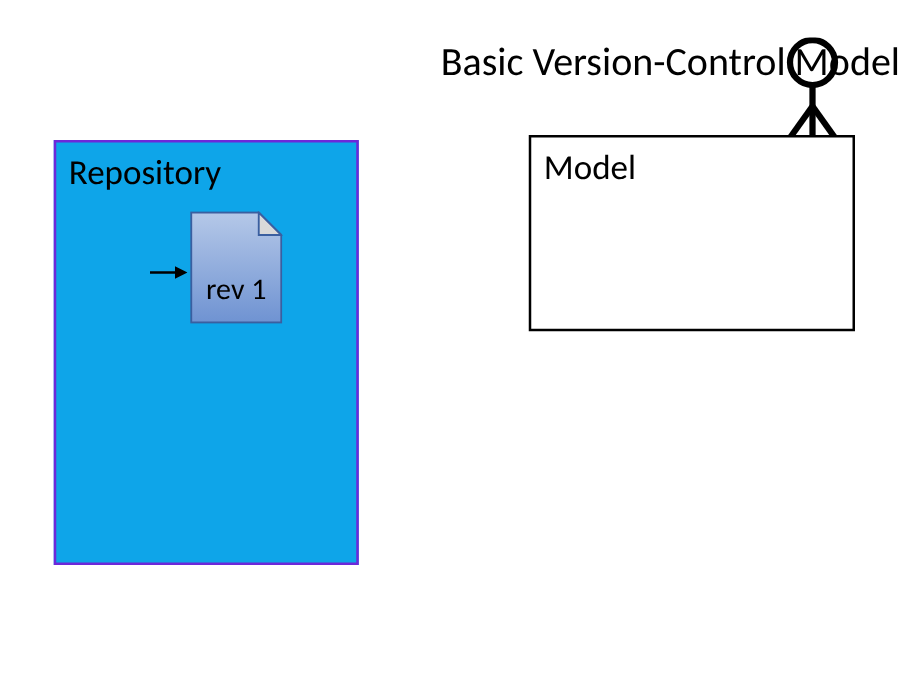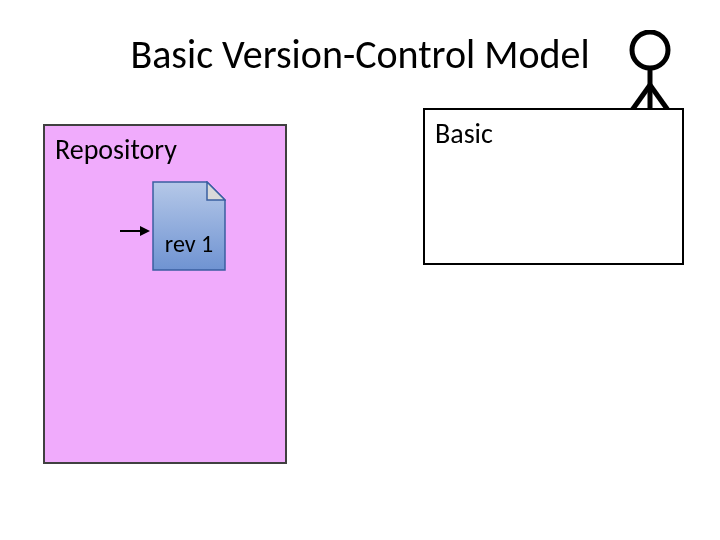--- a/index.html
+++ b/index.html
@@ -14,32 +14,32 @@
   .stage {
     position: relative;
     width: 720px;
     height: 540px;
   }
   .title {
     position: absolute;
     top: 30px;
     left: 0;
     width: 720px;
-    text-align: center;
-    font-size: 40px;
+    text-align: right;
+    font-size: 32px;
     font-weight: 400;
   }
   .repo-box {
     position: absolute;
     left: 43px;
-    top: 124px;
+    top: 112px;
     width: 240px;
     height: 336px;
-    border: 2px solid #404040;
-    background: #f0abfc;
+    border: 2px solid #6d28d9;
+    background: #0ea5e9;
   }
   .repo-label {
     position: absolute;
     left: 10px;
     top: 6px;
     font-size: 28px;
   }
   .head-label {
     position: absolute;
     left: 8px;
@@ -123,16 +123,16 @@
           </linearGradient>
         </defs>
         <path d="M1 1 H55 L73 19 V89 H1 Z" fill="url(#dg)" stroke="#3a5fa0" stroke-width="1.5"></path>
         <path d="M55 1 L55 19 L73 19 Z" fill="#d9d9d9" stroke="#3a5fa0" stroke-width="1.5"></path>
       </svg>
       <div class="doc-label">rev 1</div>
     </div>
   </div>
 
   <div class="client-box">
-    <div class="client-label">Basic</div>
+    <div class="client-label">Model</div>
   </div>
 
 </div>
 
 </body></html>

